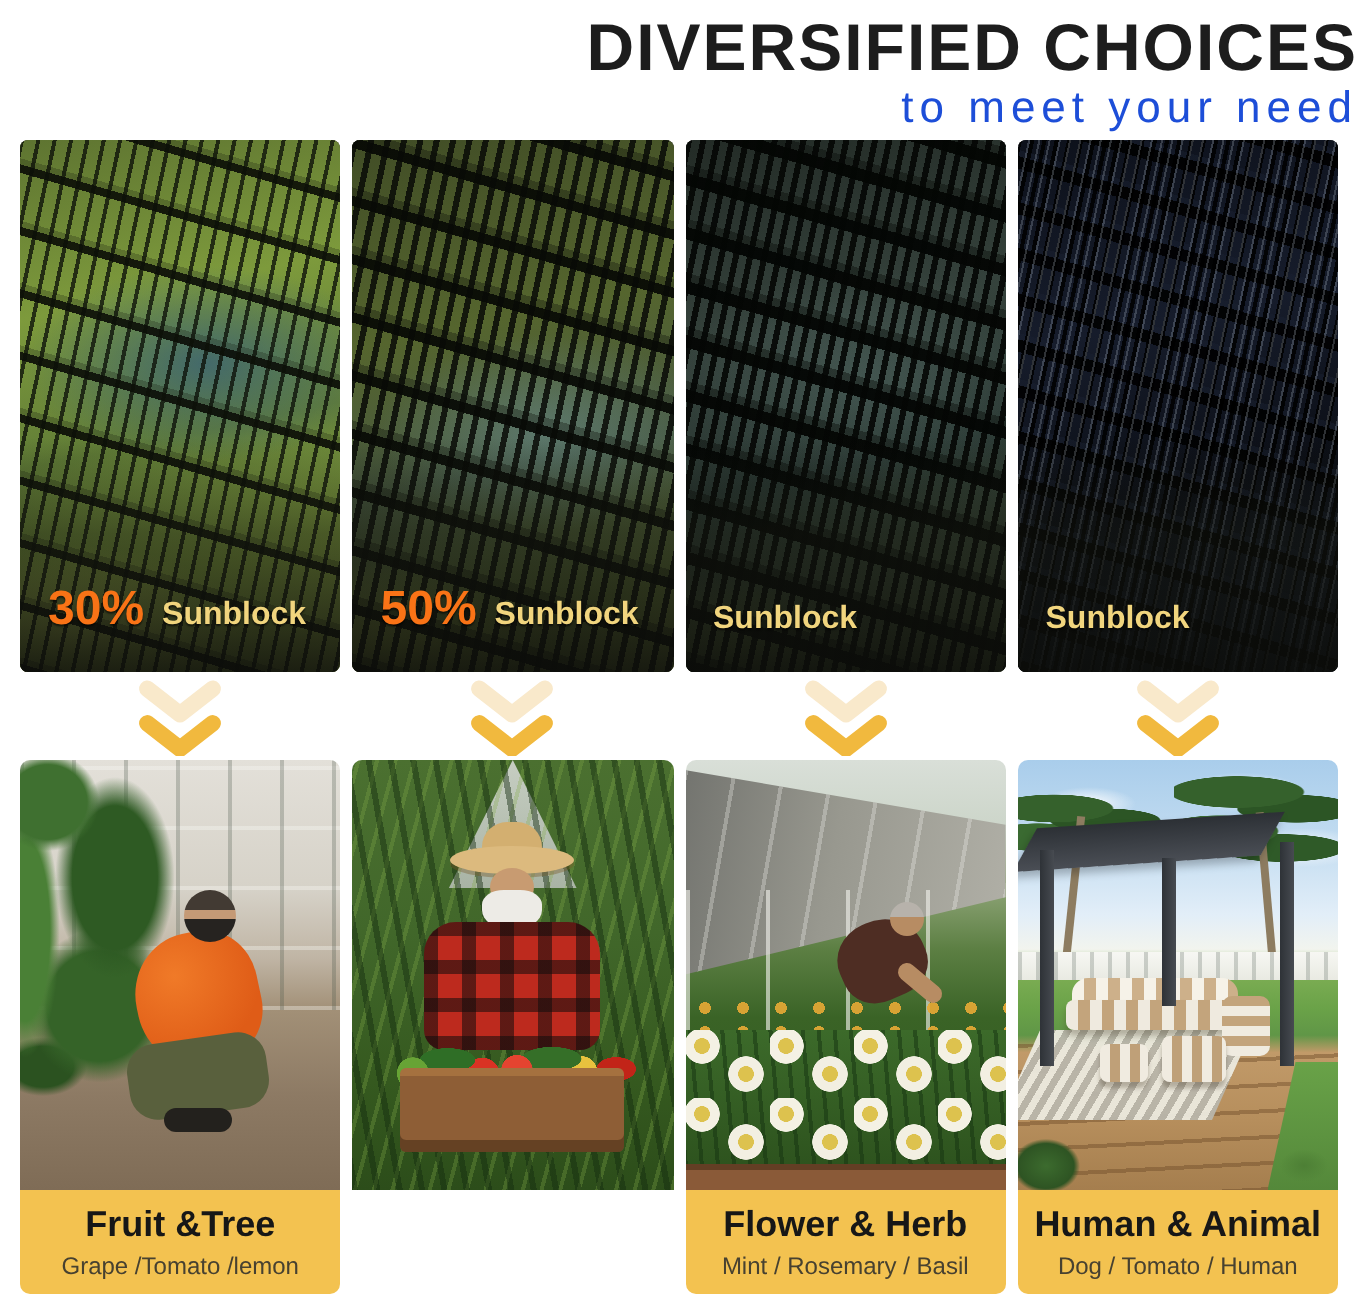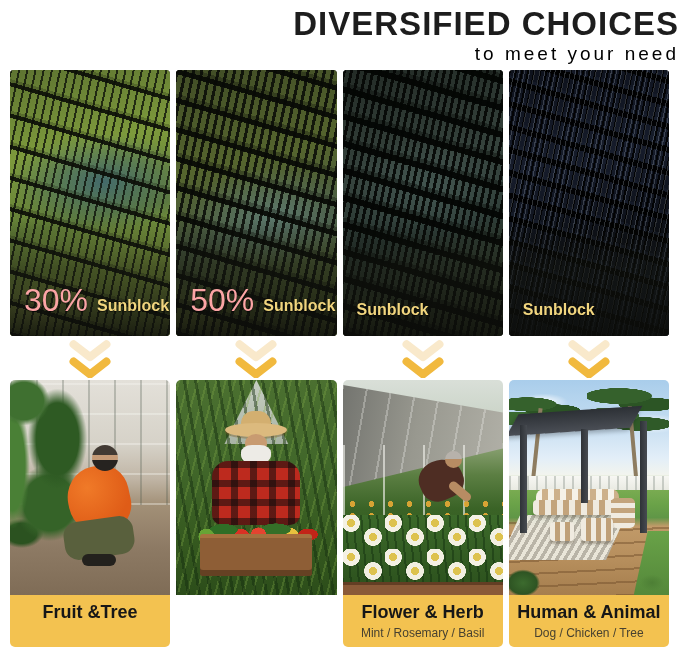--- a/index.html
+++ b/index.html
@@ -1,21 +1,21 @@
 <!DOCTYPE html>
 <html><head>
 <meta charset="utf-8">
 <style>
   html,body { margin:0; padding:0; background:#ffffff; }
   body { width:679px; height:658px; overflow:hidden; font-family:"Liberation Sans", sans-serif; position:relative; }
 
   
   .header { text-align:right; padding-top:5px; height:65px; }
   .title { margin:0; font-size:33px; line-height:37px; font-weight:800; letter-spacing:1px; color:#1d1d1d; }
-  .subtitle { font-size:19px; line-height:24px; letter-spacing:3px; color:#000000; }
+  .subtitle { font-size:22px; line-height:24px; letter-spacing:3px; color:#1d4ed8; }
 
   
   .row { display:grid; grid-template-columns:repeat(4,1fr); gap:6px; padding:0 10px; }
 
   
   .net { position:relative; height:266px; border-radius:4px; overflow:hidden; background:#222; }
   .tex { position:absolute; inset:0; }
   .t30 { background:
     repeating-linear-gradient(102deg, rgba(12,16,8,.78) 0 2px, rgba(0,0,0,0) 2px 8px),
     repeating-linear-gradient(16deg, rgba(10,12,6,.9) 0 4px, rgba(20,25,12,.25) 4px 7px, rgba(0,0,0,0) 7px 30px),
@@ -34,21 +34,21 @@
     radial-gradient(ellipse 130px 80px at 55% 45%, rgba(90,115,110,.45), rgba(90,115,110,0) 70%),
     radial-gradient(ellipse 100px 50px at 15% 95%, rgba(120,140,70,.5), rgba(120,140,70,0) 70%),
     linear-gradient(168deg, #232b26 0%, #35423c 35%, #2a3833 60%, #45543c 85%, #5d6f42 100%); }
   .t90 { background:
     repeating-linear-gradient(102deg, rgba(205,218,232,.22) 0 1px, rgba(0,0,0,0) 1px 5px),
     repeating-linear-gradient(102deg, rgba(0,0,0,.85) 0 2px, rgba(0,0,0,0) 2px 6px),
     repeating-linear-gradient(16deg, rgba(0,0,0,.9) 0 6px, rgba(25,32,48,.5) 6px 9px, rgba(0,0,0,0) 9px 22px),
     linear-gradient(168deg, #0d111b 0%, #161c2b 35%, #0b0e15 65%, #1a2231 100%); }
   .shade { position:absolute; inset:0; background:linear-gradient(to bottom, rgba(0,0,0,0) 56%, rgba(18,20,14,.55) 74%, rgba(12,13,10,.9) 100%); }
   .net-label { position:absolute; left:14px; bottom:17px; display:flex; align-items:baseline; gap:9px; }
-  .pct { font-size:32px; font-weight:400; color:#fca5a5; text-shadow:0 1px 1px rgba(0,0,0,.6); }
+  .pct { font-size:24px; font-weight:700; color:#f97316; text-shadow:0 1px 1px rgba(0,0,0,.6); }
   .sb  { font-size:16px; font-weight:700; color:#f1d57e; text-shadow:0 1px 1px rgba(0,0,0,.6); }
 
   
   .arrow-row { height:44px; align-items:center; justify-items:center; }
   .chev { width:50px; height:40px; }
   .chev polyline { fill:none; stroke-width:9; stroke-linecap:round; stroke-linejoin:round; }
   .chev .c1 { stroke:#f9e9cb; }
   .chev .c2 { stroke:#f1b93e; }
 
   
@@ -241,20 +241,21 @@
       <div class="s1-plant"></div>
       <div class="s1-man">
         <div class="s1-torso"></div>
         <div class="s1-head"></div>
         <div class="s1-legs"></div>
         <div class="s1-shoe"></div>
       </div>
     </div>
     <div class="band">
       <div class="band-title">Fruit &amp;Tree</div>
+      <div class="band-sub">Grape /Tomato /lemon</div>
     </div>
   </div>
 
   <div class="card">
     <div class="photo scene2">
       <div class="s2-wall"></div>
       <div class="s2-leaves"></div>
       <div class="s2-man">
         <div class="s2-hattop"></div>
         <div class="s2-hatbrim"></div>
@@ -304,17 +305,17 @@
       <div class="s4-ott2"></div>
       <div class="s4-roof"></div>
       <div class="s4-post s4-p1"></div>
       <div class="s4-post s4-p2"></div>
       <div class="s4-post s4-p3"></div>
       <div class="s4-bush-l"></div>
       <div class="s4-plant-r"></div>
     </div>
     <div class="band">
       <div class="band-title">Human &amp; Animal</div>
-      <div class="band-sub">Dog / Chicken / Tree</div>
+      <div class="band-sub">Dog / Tomato / Human</div>
     </div>
   </div>
 
 </section>
 
 </body></html>

